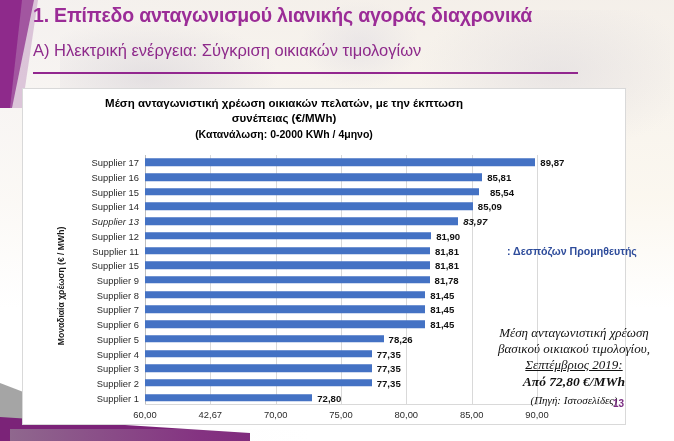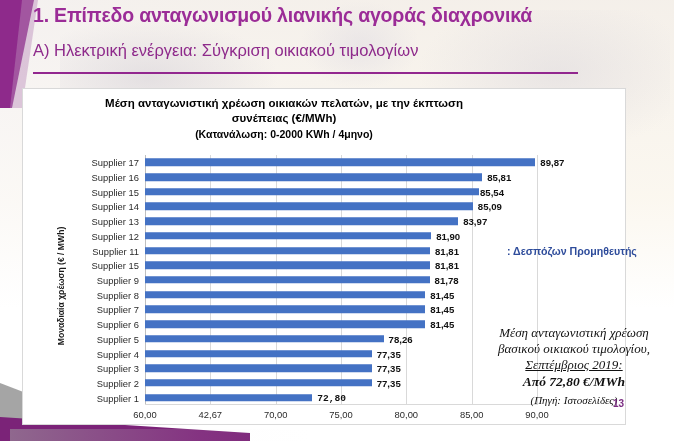--- a/index.html
+++ b/index.html
@@ -265,21 +265,21 @@
   <div class="bg-blur-b"></div>
   <div class="bg-blur-c"></div>
 
   <div class="accent-top"></div>
   <div class="accent-top-light"></div>
   <div class="accent-bottom-gray"></div>
   <div class="accent-bottom"></div>
   <div class="accent-bottom-gray2"></div>
 
   <div class="heading-1">1. Επίπεδο ανταγωνισμού λιανικής αγοράς διαχρονικά</div>
-  <div class="heading-2">Α)  Ηλεκτρική ενέργεια:  Σύγκριση οικιακού τιμολογίων</div>
+  <div class="heading-2">Α)  Ηλεκτρική ενέργεια:  Σύγκριση οικιακών τιμολογίων</div>
   <div class="heading-rule"></div>
 
   <div class="chart-frame">
 
     <div class="chart-title">
       <span>Μέση ανταγωνιστική χρέωση οικιακών πελατών, με την</span>
       <span>έκπτωση συνέπειας  (€/MWh)</span>
       <span class="sub">(Κατανάλωση: 0-2000 KWh / 4μηνο)</span>
     </div>
 
@@ -300,28 +300,28 @@
           <span class="val-label" style="left: 390.301px;">89,87</span>
         </div>
         <div class="row" style="top: 14.7059px; height: 14.7059px;">
           <span class="cat-label">Supplier 16</span>
           <div class="bar" style="width: 337.251px; background: rgb(68, 114, 196);"></div>
           <span class="val-label" style="left: 337.251px;">85,81</span>
         </div>
         <div class="row" style="top: 29.4118px; height: 14.7059px;">
           <span class="cat-label">Supplier 15</span>
           <div class="bar" style="width: 333.723px; background: rgb(68, 114, 196);"></div>
-          <span class="val-label" style="left: 330px;">85,54</span>
+          <span class="val-label" style="left: 340px;">85,54</span>
         </div>
         <div class="row" style="top: 44.1176px; height: 14.7059px;">
           <span class="cat-label">Supplier 14</span>
           <div class="bar" style="width: 327.843px; background: rgb(68, 114, 196);"></div>
           <span class="val-label" style="left: 327.843px;">85,09</span>
         </div>
-        <div class="row" style="top: 58.8235px; height: 14.7059px;">
+        <div class="row" style="top: 58.8235px; height: 14.7059px; font-style: italic;">
           <span class="cat-label">Supplier 13</span>
           <div class="bar" style="width: 313.208px; background: rgb(68, 114, 196);"></div>
           <span class="val-label" style="left: 313.208px;">83,97</span>
         </div>
         <div class="row" style="top: 73.5294px; height: 14.7059px;">
           <span class="cat-label">Supplier 12</span>
           <div class="bar" style="width: 286.16px; background: rgb(68, 114, 196);"></div>
           <span class="val-label" style="left: 286.16px;">81,90</span>
         </div>
         <div class="row" style="top: 88.2353px; height: 14.7059px;">
@@ -370,21 +370,21 @@
           <span class="val-label" style="left: 226.707px;">77,35</span>
         </div>
         <div class="row" style="top: 220.588px; height: 14.7059px;">
           <span class="cat-label">Supplier 2</span>
           <div class="bar" style="width: 226.707px; background: rgb(68, 114, 196);"></div>
           <span class="val-label" style="left: 226.707px;">77,35</span>
         </div>
         <div class="row" style="top: 235.294px; height: 14.7059px;">
           <span class="cat-label">Supplier 1</span>
           <div class="bar" style="width: 167.253px; background: rgb(68, 114, 196);"></div>
-          <span class="val-label" style="left: 167.253px; font-family: Liberation Mono, monospace;">72,80</span>
+          <span class="val-label" style="left: 167.253px;">72,80</span>
         </div>
       </div>
 
     <div class="x-ticks" id="x-ticks">
         <span class="x-tick" style="left: 0px;">60,00</span>
         <span class="x-tick" style="left: 65.3333px;">42,67</span>
         <span class="x-tick" style="left: 130.667px;">70,00</span>
         <span class="x-tick" style="left: 196px;">75,00</span>
         <span class="x-tick" style="left: 261.333px;">80,00</span>
         <span class="x-tick" style="left: 326.667px;">85,00</span>

